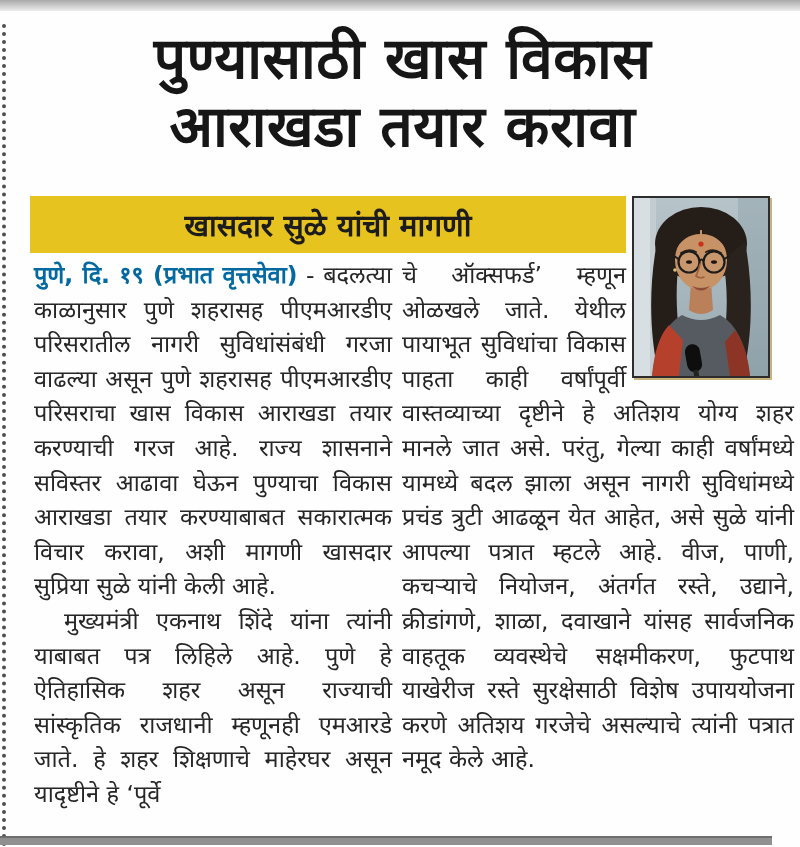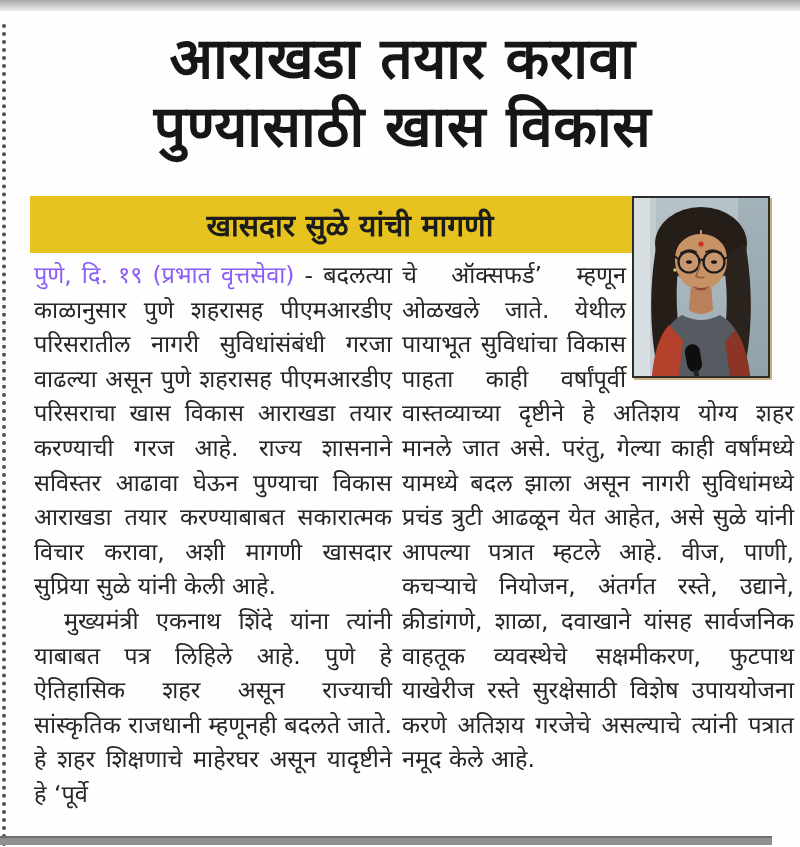--- a/index.html
+++ b/index.html
@@ -42,21 +42,20 @@
   }
   .headline .hl-line { display: block; }
   .subhead {
     position: absolute;
     left: 30px; top: 196px;
     width: 596px; height: 57px;
     background: #e7c31f;
     display: flex;
     align-items: center;
     justify-content: center;
-    padding-left: 22px;
   }
   .subhead span {
     font-weight: 700;
     font-size: 30px;
     color: #1c1c1c;
   }
   .photo {
     position: absolute;
     left: 632px; top: 196px;
     width: 134px; height: 178px;
@@ -71,21 +70,21 @@
     top: 258px;
     font-size: 23.5px;
     line-height: 34.6px;
     text-align: justify;
     color: #262626;
   }
   .col p { margin: 0; }
   .col-left  { left: 34px;  width: 358px; }
   .col-right { left: 402px; width: 392px; }
   .para.indent { text-indent: 30px; }
-  .dateline { font-weight: 400; color: #8b5cf6; }
+  .dateline { font-weight: 700; color: #0369a1; }
   .photo-spacer {
     float: right;
     width: 168px;
     height: 120px;
   }
   .bottom-rule {
     position: absolute;
     left: 0; top: 836px;
     width: 772px; height: 7px;
     background: #909090;
@@ -94,22 +93,22 @@
 </style>
 </head>
 <body>
 
 <div class="page">
 
   <div class="top-bar"></div>
   <div class="left-dotted"></div>
 
   <h1 class="headline">
+    <span class="hl-line">पुण्यासाठी खास विकास</span>
     <span class="hl-line">आराखडा तयार करावा</span>
-    <span class="hl-line">पुण्यासाठी खास विकास</span>
   </h1>
 
   <div class="subhead">
     <span>खासदार सुळे यांची मागणी</span>
   </div>
 
   <figure class="photo">
     <svg width="134" height="178" viewBox="0 0 134 178" xmlns="http://www.w3.org/2000/svg">
       <defs>
         <linearGradient id="bgGrad" x1="0" y1="0" x2="0" y2="1">
@@ -160,21 +159,21 @@
         <rect x="57" y="172" width="5" height="8" fill="#222"></rect>
       </g>
     </svg>
   </figure>
 
   <div class="col col-left">
     <p class="para">
       <strong class="dateline">पुणे, दि. १९ (प्रभात वृत्तसेवा)</strong>
       <span>- बदलत्या काळानुसार पुणे शहरासह पीएमआरडीए परिसरातील नागरी सुविधांसंबंधी गरजा वाढल्या असून पुणे शहरासह पीएमआरडीए परिसराचा खास विकास आराखडा तयार करण्याची गरज आहे. राज्य शासनाने सविस्तर आढावा घेऊन पुण्याचा विकास आराखडा तयार करण्याबाबत सकारात्मक विचार करावा, अशी मागणी खासदार सुप्रिया सुळे यांनी केली आहे.</span>
     </p>
-    <p class="para indent">मुख्यमंत्री एकनाथ शिंदे यांना त्यांनी याबाबत पत्र लिहिले आहे. पुणे हे ऐतिहासिक शहर असून राज्याची सांस्कृतिक राजधानी म्हणूनही बदलते जाते. हे शहर शिक्षणाचे माहेरघर असून यादृष्टीने हे ‘पूर्वे</p>
+    <p class="para indent">मुख्यमंत्री एकनाथ शिंदे यांना त्यांनी याबाबत पत्र लिहिले आहे. पुणे हे ऐतिहासिक शहर असून राज्याची सांस्कृतिक राजधानी म्हणूनही एमआरडे जाते. हे शहर शिक्षणाचे माहेरघर असून यादृष्टीने हे ‘पूर्वे</p>
   </div>
 
   <div class="col col-right">
     <div class="photo-spacer"></div>
     <p class="para">चे ऑक्सफर्ड’ म्हणून ओळखले जाते. येथील पायाभूत सुविधांचा विकास पाहता काही वर्षांपूर्वी वास्तव्याच्या दृष्टीने हे अतिशय योग्य शहर मानले जात असे. परंतु, गेल्या काही वर्षांमध्ये यामध्ये बदल झाला असून नागरी सुविधांमध्ये प्रचंड त्रुटी आढळून येत आहेत, असे सुळे यांनी आपल्या पत्रात म्हटले आहे. वीज, पाणी, कचऱ्याचे नियोजन, अंतर्गत रस्ते, उद्याने, क्रीडांगणे, शाळा, दवाखाने यांसह सार्वजनिक वाहतूक व्यवस्थेचे सक्षमीकरण, फुटपाथ याखेरीज रस्ते सुरक्षेसाठी विशेष उपाययोजना करणे अतिशय गरजेचे असल्याचे त्यांनी पत्रात नमूद केले आहे.</p>
   </div>
 
   <div class="bottom-rule"></div>
 
 </div>

